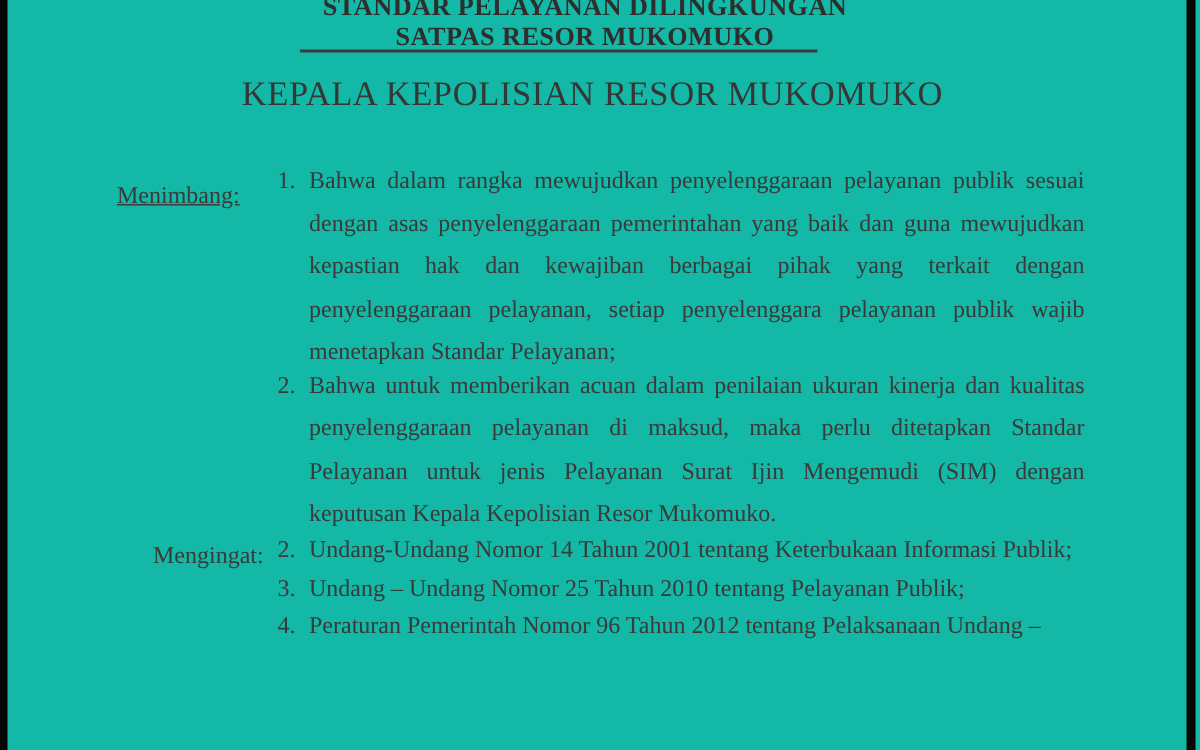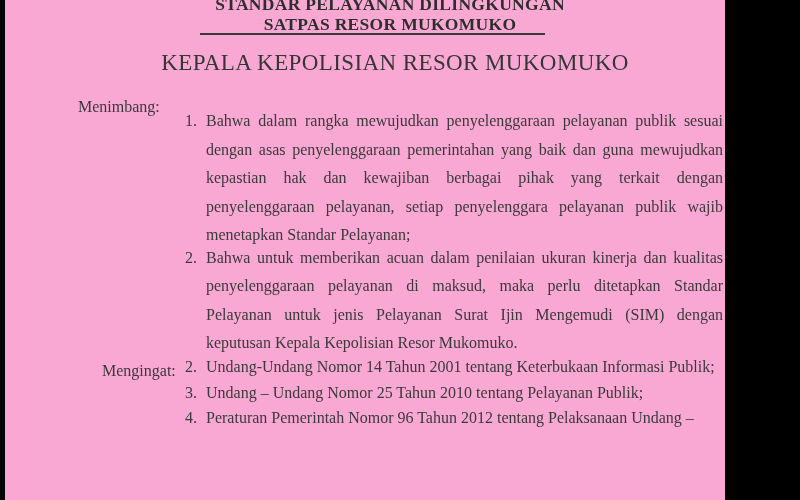--- a/index.html
+++ b/index.html
@@ -2,24 +2,24 @@
 <html><head>
 <meta charset="utf-8">
 <style>
   html, body {
     margin: 0;
     padding: 0;
     background: #000;
   }
   .frame {
     position: relative;
-    width: 725px;
+    width: 800px;
     height: 500px;
     overflow: hidden;
-    background: #f9a8d4;
+    background: #14b8a6;
     font-family: "Liberation Serif", "DejaVu Serif", serif;
     color: #3d3d3d;
   }
   .edge-bar {
     position: absolute;
     top: 0;
     height: 100%;
     background: #050505;
     z-index: 5;
   }
@@ -57,21 +57,21 @@
     letter-spacing: 0.4px;
     color: #363636;
   }
 
   .sec-label {
     position: absolute;
     left: 78px;
     font-size: 16px;
     color: #3a3a3a;
   }
-  .sec-label.menimbang { top: 93px; line-height: 28.5px; }
+  .sec-label.menimbang { top: 117px; line-height: 28.5px; text-decoration: underline; }
   .sec-label.mengingat { top: 358px; line-height: 26px; margin-left: 24px; }
 
   .num-list {
     position: absolute;
     left: 185px;
     width: 538px;
     font-size: 16px;
     color: #3a3a3a;
     text-align: justify;
   }

